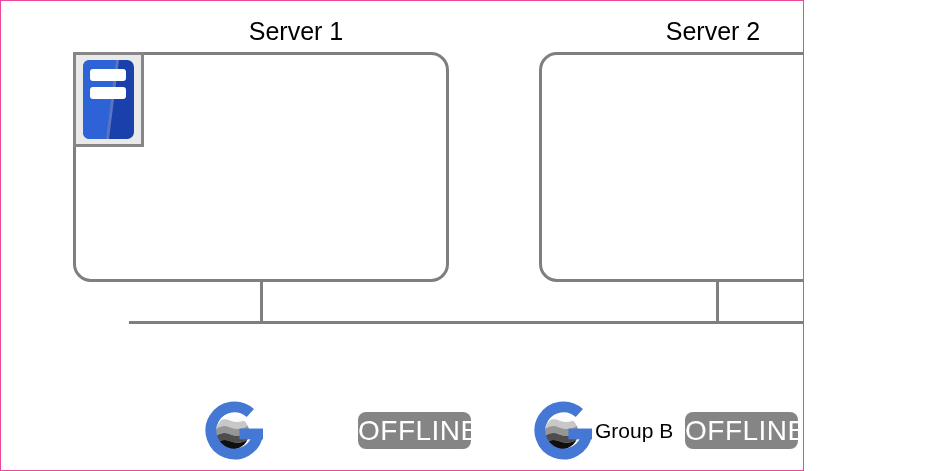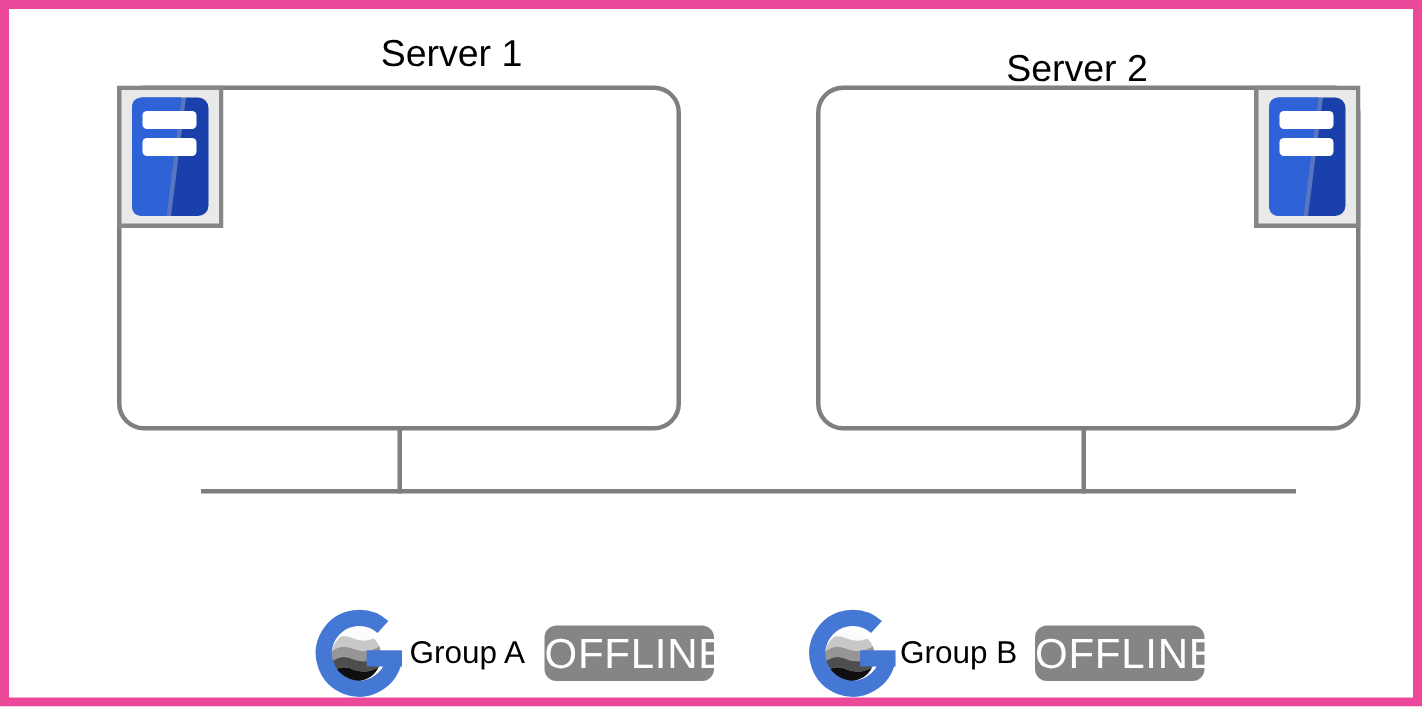--- a/index.html
+++ b/index.html
@@ -1,35 +1,35 @@
 <!DOCTYPE html>
 <html><head>
 <meta charset="utf-8">
 <style>
   html,body { margin:0; padding:0; background:#ffffff; }
   #canvas {
     position: relative;
-    width: 948px; height: 471px;
+    width: 804px; height: 471px;
     box-sizing: border-box;
     background: #ffffff;
-    border: 6px solid #ec4899;
+    border: 1px solid #ec4899;
     font-family: "Liberation Sans", sans-serif;
     overflow: hidden;
   }
   .server-label {
     position: absolute;
     top: 17px;
     transform: translateX(-50%);
     font-size: 25px;
     line-height: 26px;
     color: #000000;
     white-space: nowrap;
   }
   #server1-label { left: 295px; }
-  #server2-label { left: 712px; margin-top: 10px; }
+  #server2-label { left: 712px; }
   .server-box {
     position: absolute;
     top: 51px;
     height: 230px;
     box-sizing: border-box;
     border: 3px solid #7f7f7f;
     border-radius: 18px;
     background: #ffffff;
   }
   #server1-box { left: 72px; width: 376px; }
@@ -132,21 +132,20 @@
     <g clip-path="url(#sphereClipA)">
       <rect x="9" y="13" width="40" height="40" fill="#fbfbfb"></rect>
       <path d="M10 23 Q17 16 26 20 Q35 24 46 17 L46 24 Q35 31 26 27 Q17 23 10 30 Z" fill="#c8c8c8"></path>
       <path d="M10 30 Q17 23 26 27 Q35 31 46 24 L46 31 Q35 38 26 34 Q17 30 10 37 Z" fill="#969696"></path>
       <path d="M10 37 Q17 30 26 34 Q35 38 46 31 L46 38 Q35 45 26 41 Q17 37 10 44 Z" fill="#4e4e4e"></path>
       <path d="M10 44 Q17 37 26 41 Q35 45 46 38 L46 52 L10 52 Z" fill="#0f0f0f"></path>
     </g>
     <path d="M46.1 12.2 A24 24 0 1 0 53.6 34.2" fill="none" stroke="#4577d4" stroke-width="11"></path>
     <rect x="35" y="28" width="24" height="11" fill="#4577d4"></rect>
   </svg>
-  <div id="groupA-label" class="group-label">Group A</div>
   <div id="groupA-badge" class="status-badge">OFFLINE</div>
 
   <svg id="groupB-logo" class="group-logo" viewBox="0 0 60 60" aria-hidden="true">
     <defs>
       <clipPath id="sphereClipB">
           <circle cx="28" cy="32" r="17"></circle>
         </clipPath>
     </defs>
     <g clip-path="url(#sphereClipB)">
       <rect x="9" y="13" width="40" height="40" fill="#fbfbfb"></rect>

